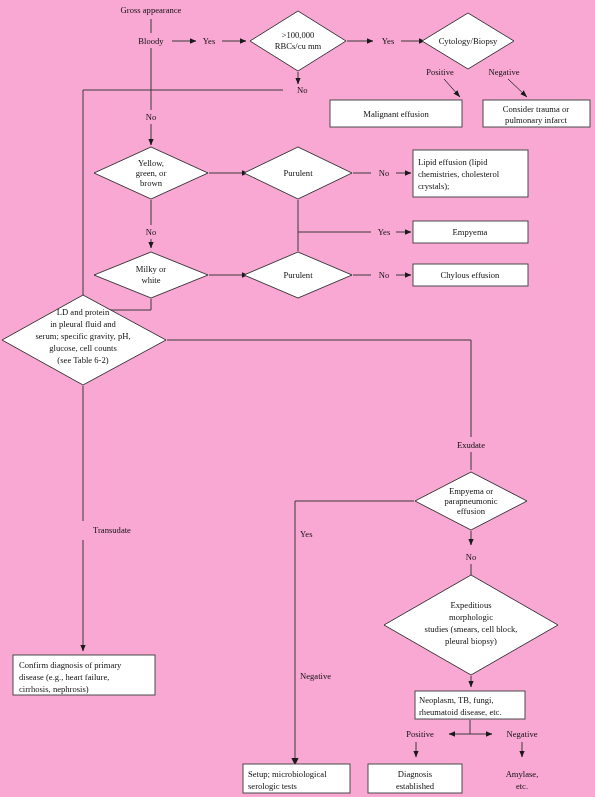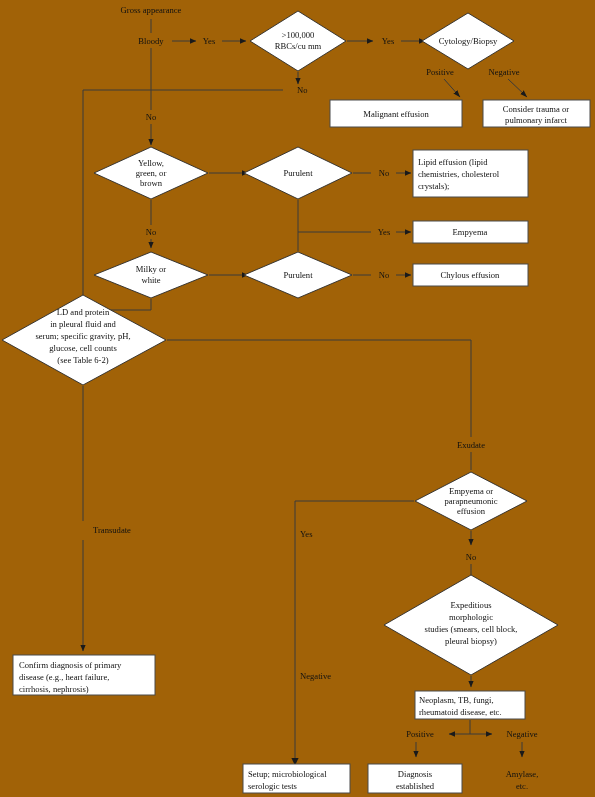--- a/index.html
+++ b/index.html
@@ -8,21 +8,21 @@
     padding: 0;
     background: #ffffff;
   }
   body {
     font-family: "Liberation Serif", "DejaVu Serif", serif;
   }
   #flow-root {
     position: relative;
     width: 595px;
     height: 797px;
-    background: #a16207;
+    background: #f9a8d4;
     overflow: hidden;
   }
   svg#flow-svg {
     position: absolute;
     left: 0;
     top: 0;
     width: 595px;
     height: 797px;
   }
   .conn {

